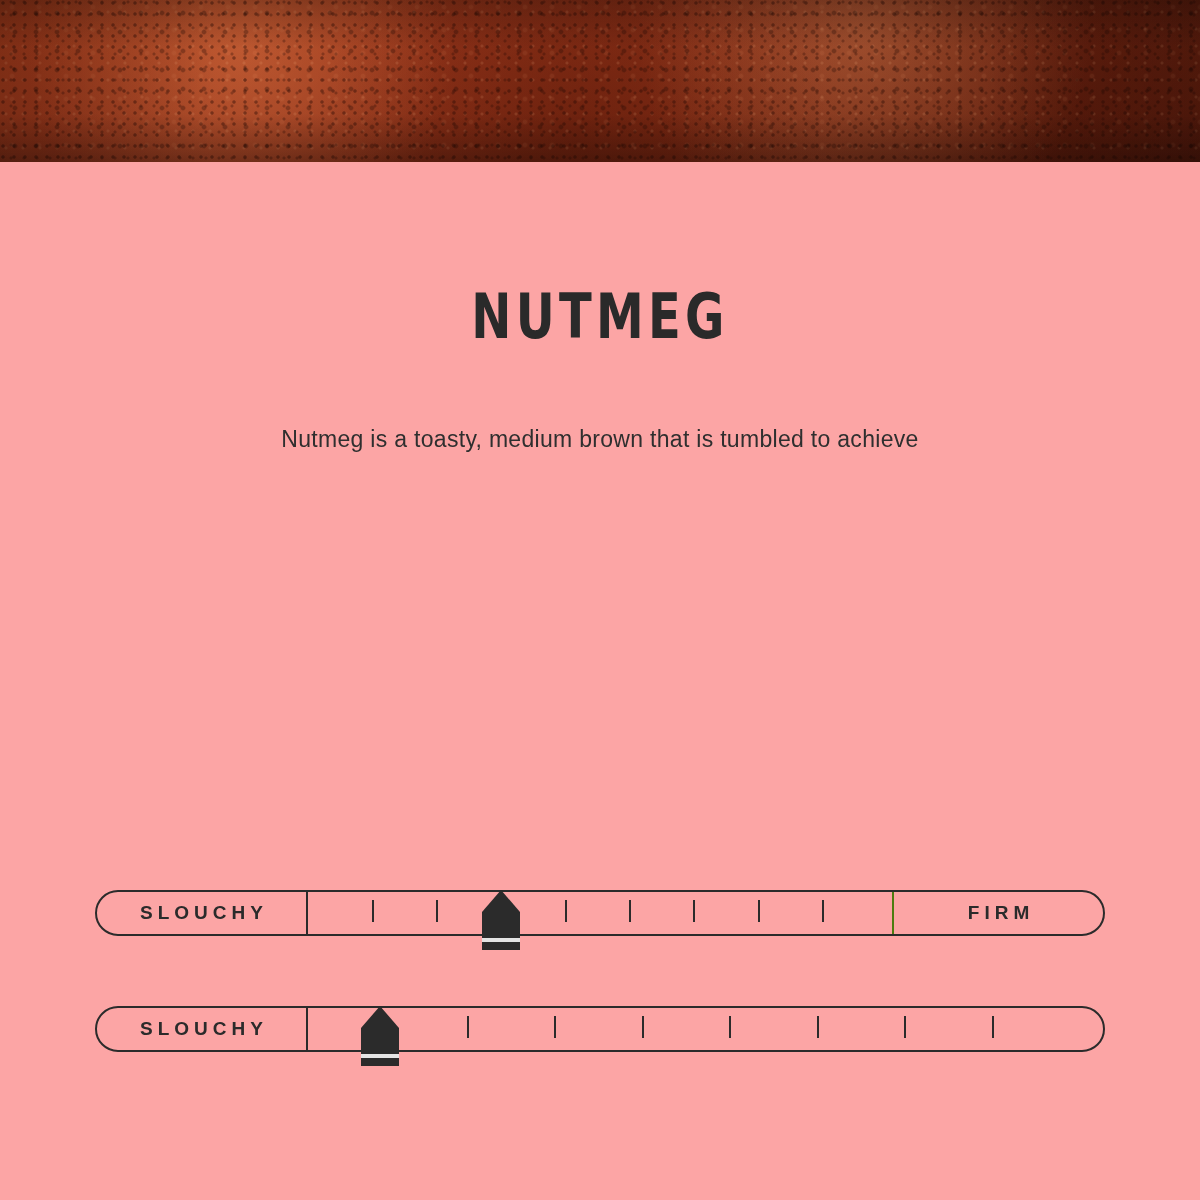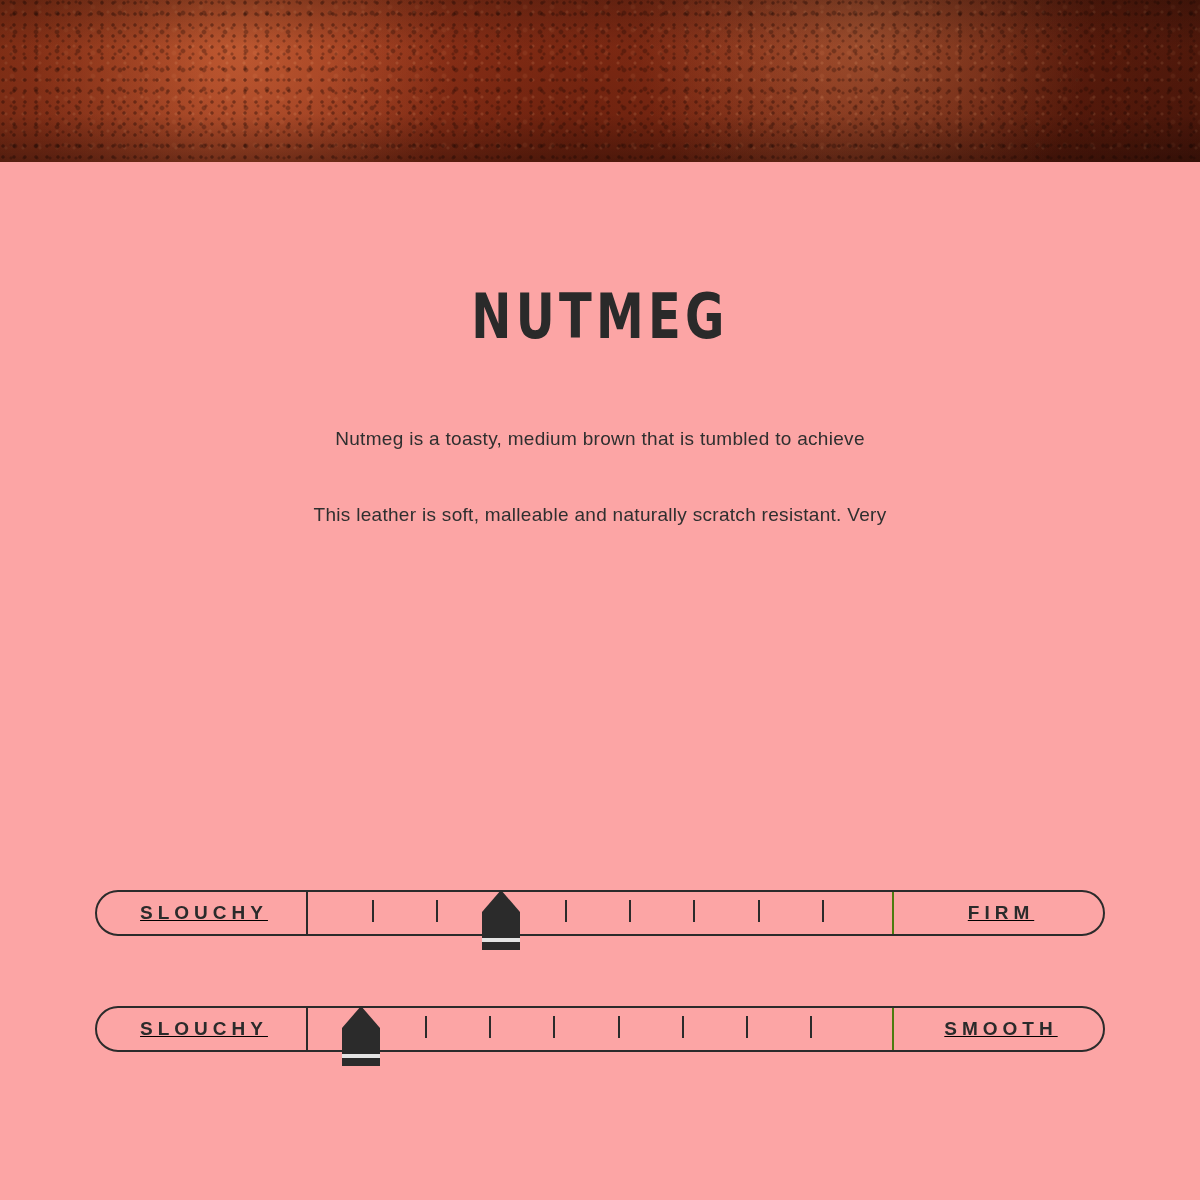--- a/index.html
+++ b/index.html
@@ -79,42 +79,41 @@
     letter-spacing: 5px;
     color: #2a2a2a;
     transform: scaleX(0.86);
   }
   .desc {
     margin: 0;
     padding-top: 48px;
     text-align: center;
     font-family: "Liberation Sans", sans-serif;
     font-weight: 300;
-    font-size: 19px;
+    font-size: 23px;
     line-height: 76px;
     letter-spacing: 0.3px;
     color: #2f2f2f;
     max-width: 980px;
     margin-left: auto;
     margin-right: auto;
   }
 
   
   .scales {
     position: absolute;
     left: 0;
     right: 0;
     top: 890px;
   }
   .scale-wrap {
     position: relative;
     width: 1010px;
     margin: 0 auto 60px auto;
     height: 56px;
-    text-decoration: underline;
   }
   .scale {
     position: relative;
     height: 46px;
     border: 2px solid #2b2b2b;
     border-radius: 26px;
     box-sizing: border-box;
     display: flex;
     align-items: stretch;
     background: transparent;
@@ -183,21 +182,20 @@
   <div class="swatch">
     <div class="grain"></div>
     <div class="grain2"></div>
     <div class="vignette"></div>
   </div>
 
   <div class="content">
     <h1 class="title">NUTMEG</h1>
     <div class="desc">
       <div>Nutmeg is a toasty, medium brown that is tumbled to achieve</div>
-      <div>This leather is soft, malleable and naturally scratch resistant.  Very</div>
     </div>
   </div>
 
   <div class="scales">
 
     <div class="scale-wrap">
       <div class="scale">
         <div class="cap left">SLOUCHY</div>
         <div class="track">
           <div class="tick" style="left:11%"></div>
@@ -231,18 +229,17 @@
           <div class="tick" style="left:64%"></div>
           <div class="tick" style="left:75%"></div>
           <div class="tick" style="left:86%"></div>
           <div class="marker" style="left:9%">
             <div class="head"></div>
             <div class="body"></div>
             <div class="gap"></div>
             <div class="foot"></div>
           </div>
         </div>
-        <div class="cap right">SMOOTH</div>
       </div>
     </div>
 
   </div>
 </div>
 
 </body></html>

